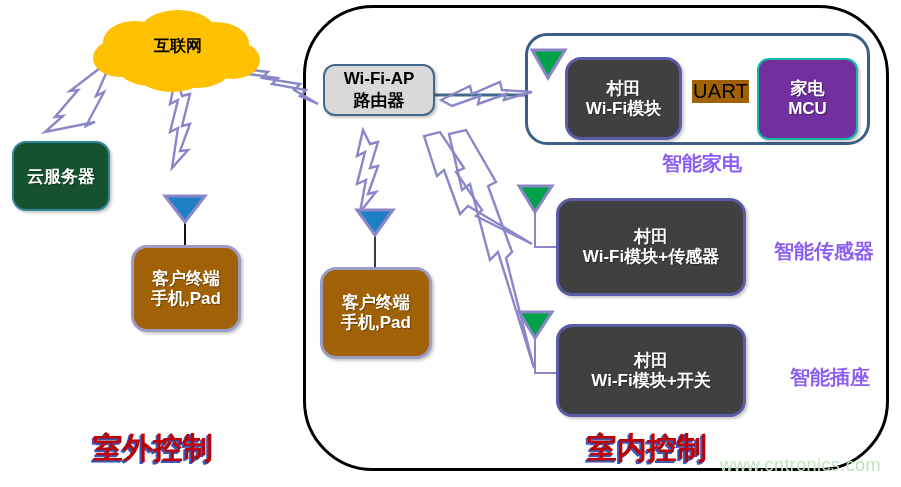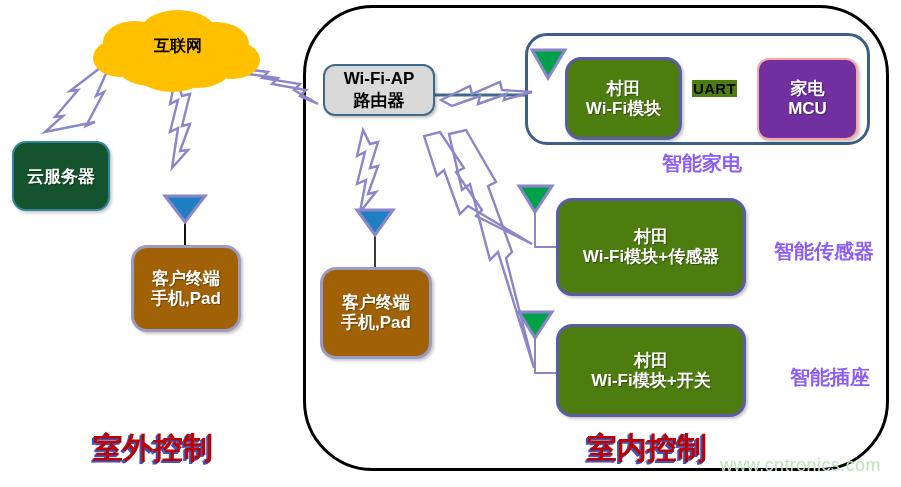--- a/index.html
+++ b/index.html
@@ -40,36 +40,36 @@
     border-radius: 14px;
     box-shadow: 2px 2px 3px rgba(0,0,0,0.22);
   }
   .node.blue {
     background: #a16207;
     border: 3px solid #9B9BC4;
     border-radius: 16px;
     box-shadow: 2px 2px 3px rgba(0,0,0,0.22);
   }
   .node.green {
-    background: #4d7c0f;
+    background: #404040;
     border: 3px solid #5B5BA8;
     border-radius: 16px;
     box-shadow: 2px 2px 3px rgba(0,0,0,0.22);
   }
   .node.gray {
     background: #D9D9D9;
     border: 2px solid #41698C;
     border-radius: 12px;
     color: #000000;
     text-shadow: none;
     box-shadow: 2px 2px 3px rgba(0,0,0,0.22);
   }
   .node.mcu {
     background: #7030A0;
-    border: 2px solid #fca5a5;
+    border: 2px solid #14b8a6;
     border-radius: 12px;
     box-shadow: 2px 2px 3px rgba(0,0,0,0.22);
   }
 
   
   #cloud-shape { z-index: 5; }
   #cloud-label {
     position: absolute;
     left: 118px; top: 36px;
     width: 120px;
@@ -125,26 +125,26 @@
     font-weight: bold;
     color: #8b5cf6;
     white-space: nowrap;
     z-index: 8;
   }
 
   
   #uart-label {
     position: absolute;
     left: 692px; top: 80px;
-    font-size: 15px;
-    font-weight: bold;
+    font-size: 20px;
+    font-weight: normal;
     color: #000000;
     letter-spacing: 0.3px;
     z-index: 9;
-    background: #4d7c0f;
+    background: #a16207;
     padding: 0 1px;
   }
 
   
   #watermark {
     position: absolute;
     left: 720px; top: 455px;
     font-size: 18px;
     color: #BFE3BF;
     letter-spacing: 0.4px;

